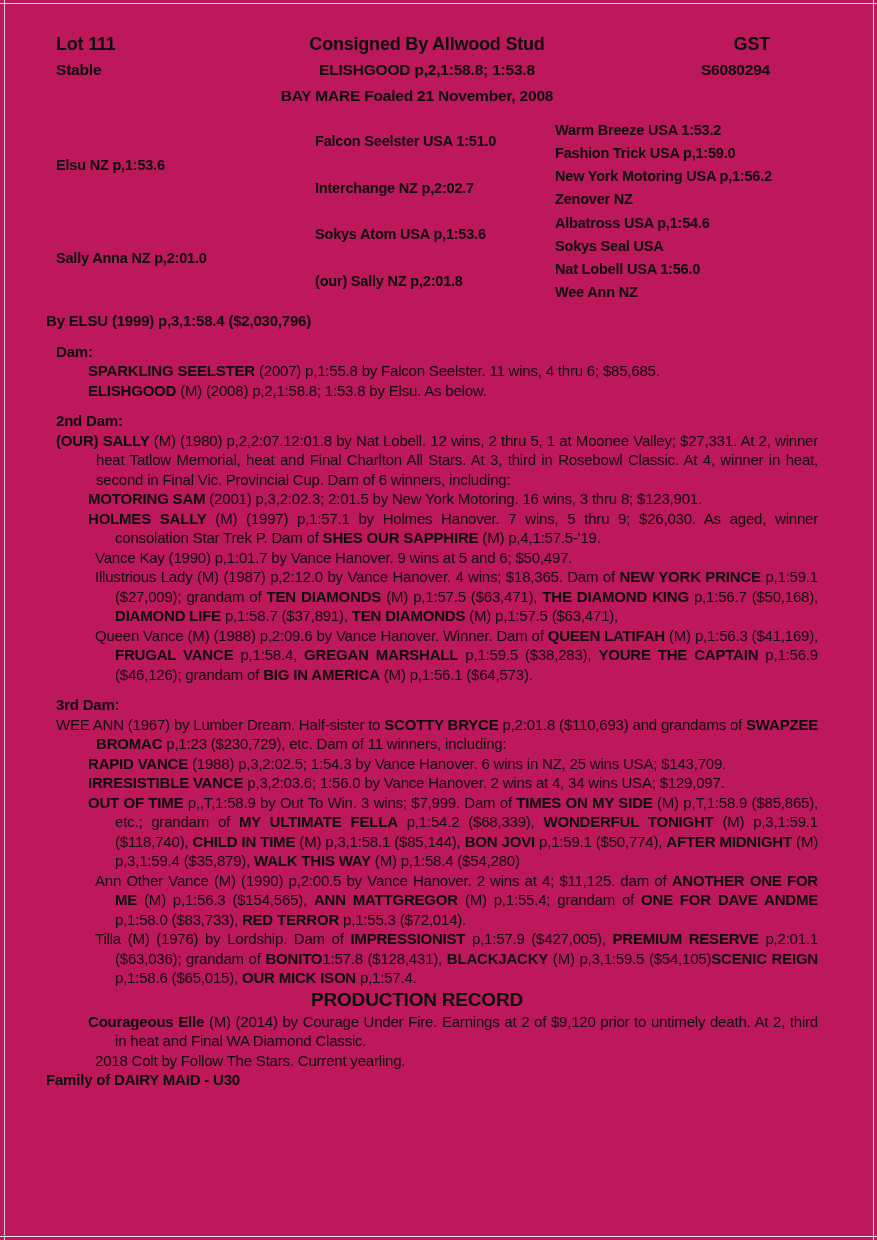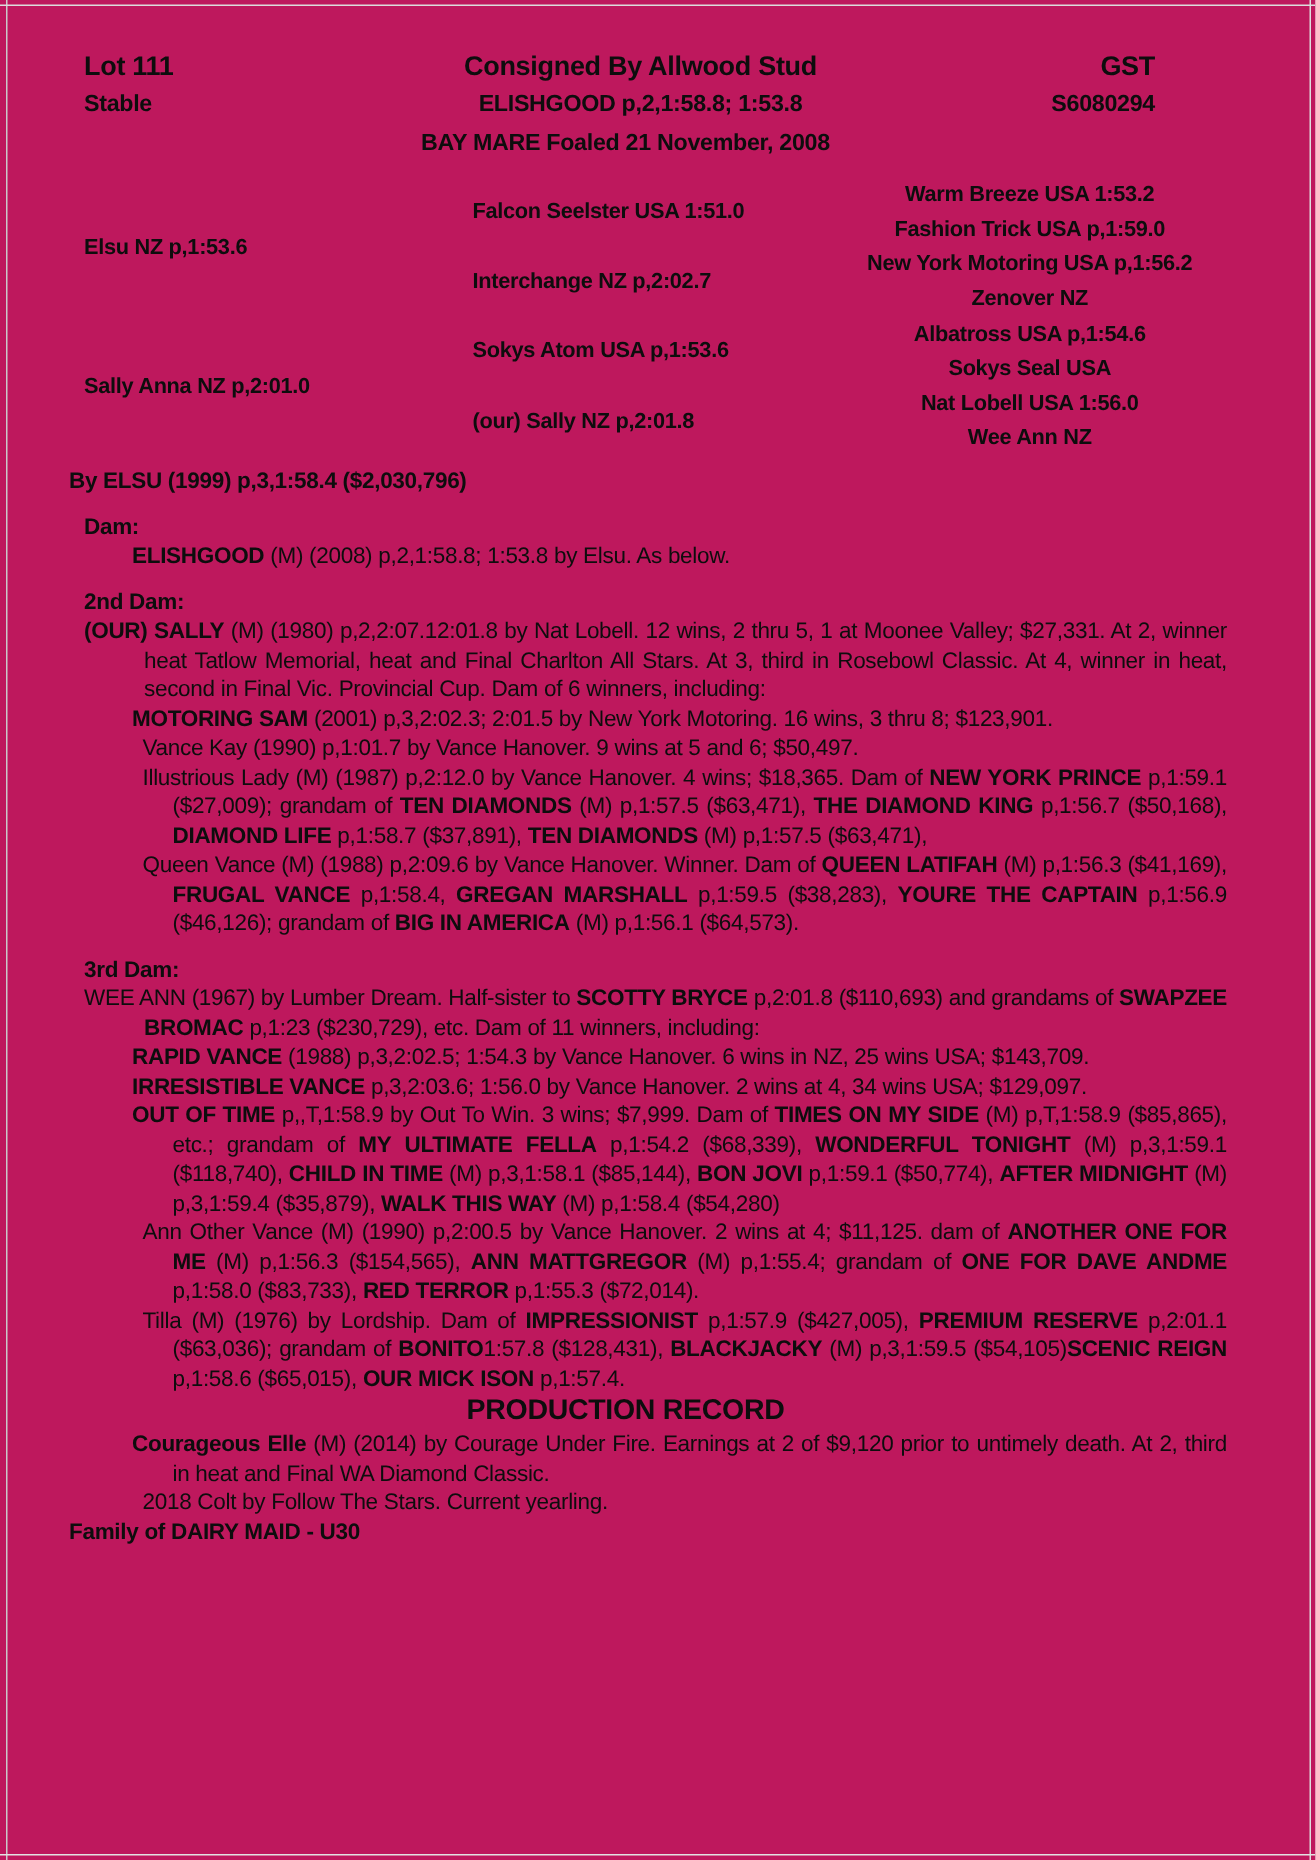--- a/index.html
+++ b/index.html
@@ -19,21 +19,21 @@
   .h-right{width:160px; text-align:right; padding-right:48px; box-sizing:border-box;}
   .hdr3{font-weight:700; font-size:15.5px; line-height:20px; text-align:center;
         padding-right:40px; margin-top:6px;}
 
   .pedigree{display:grid; grid-template-columns:259px 240px auto; margin-top:12px;
             font-weight:700; font-size:14.5px;}
   .ped-col{display:flex; flex-direction:column;}
   .ped-cell{display:flex; align-items:center;}
   .ped-col1 .ped-cell{height:93px;}
   .ped-col2 .ped-cell{height:46.5px;}
-  .ped-col3 .ped-cell{height:23.25px;justify-content:center;}
+  .ped-col3 .ped-cell{height:23.25px;}
 
   .body-text{font-size:15px; line-height:19.5px;}
   .by-line{font-weight:700; font-size:15px; line-height:19.5px; margin:7px 0 0 -10px;}
   .s-head{font-weight:700; font-size:15px; line-height:19.5px; margin-top:11px;}
   p.entry{margin:0; text-align:justify; font-size:15px; line-height:19.5px;}
   .p-main{padding-left:40px; text-indent:-40px;}
   .p-sub{padding-left:59px; text-indent:-27px;}
   .p-sub2{padding-left:59px; text-indent:-20px;}
   .b{font-weight:700;}
 
@@ -111,24 +111,26 @@
       <div class="ped-cell">
           <span>Wee Ann NZ</span>
         </div>
     </div>
   </div>
 
   <div class="by-line">By ELSU (1999) p,3,1:58.4 ($2,030,796)</div>
 
   <div id="sections" class="body-text">
       <div class="s-head">Dam:</div>
+      <p class="entry p-sub"><span class="b">SPARKLING SEELSTER</span><span> (2007) p,1:55.8 by Falcon Seelster. 11 wins, 4 thru 6; $85,685.</span></p>
       <p class="entry p-sub"><span class="b">ELISHGOOD</span><span> (M) (2008) p,2,1:58.8; 1:53.8 by Elsu. As below.</span></p>
       <div class="s-head">2nd Dam:</div>
       <p class="entry p-main"><span class="b">(OUR) SALLY</span><span> (M) (1980) p,2,2:07.12:01.8 by Nat Lobell. 12 wins, 2 thru 5, 1 at Moonee Valley; $27,331. At 2, winner heat Tatlow Memorial, heat and Final Charlton All Stars. At 3, third in Rosebowl Classic. At 4, winner in heat, second in Final Vic. Provincial Cup. Dam of 6 winners, including:</span></p>
       <p class="entry p-sub"><span class="b">MOTORING SAM</span><span> (2001) p,3,2:02.3; 2:01.5 by New York Motoring. 16 wins, 3 thru 8; $123,901.</span></p>
+      <p class="entry p-sub"><span class="b">HOLMES SALLY</span><span> (M) (1997) p,1:57.1 by Holmes Hanover. 7 wins, 5 thru 9; $26,030. As aged, winner consolation Star Trek P. Dam of </span><span class="b">SHES OUR SAPPHIRE</span><span> (M) p,4,1:57.5-'19.</span></p>
       <p class="entry p-sub2"><span>Vance Kay (1990) p,1:01.7 by Vance Hanover. 9 wins at 5 and 6; $50,497.</span></p>
       <p class="entry p-sub2"><span>Illustrious Lady (M) (1987) p,2:12.0 by Vance Hanover. 4 wins; $18,365. Dam of </span><span class="b">NEW YORK PRINCE</span><span> p,1:59.1 ($27,009); grandam of </span><span class="b">TEN DIAMONDS</span><span> (M) p,1:57.5 ($63,471), </span><span class="b">THE DIAMOND KING</span><span> p,1:56.7 ($50,168), </span><span class="b">DIAMOND LIFE</span><span> p,1:58.7 ($37,891), </span><span class="b">TEN DIAMONDS</span><span> (M) p,1:57.5 ($63,471),</span></p>
       <p class="entry p-sub2"><span>Queen Vance (M) (1988) p,2:09.6 by Vance Hanover. Winner. Dam of </span><span class="b">QUEEN LATIFAH</span><span> (M) p,1:56.3 ($41,169), </span><span class="b">FRUGAL VANCE</span><span> p,1:58.4, </span><span class="b">GREGAN MARSHALL</span><span> p,1:59.5 ($38,283), </span><span class="b">YOURE THE CAPTAIN</span><span> p,1:56.9 ($46,126); grandam of </span><span class="b">BIG IN AMERICA</span><span> (M) p,1:56.1 ($64,573).</span></p>
       <div class="s-head">3rd Dam:</div>
       <p class="entry p-main"><span>WEE ANN (1967) by Lumber Dream. Half-sister to </span><span class="b">SCOTTY BRYCE</span><span> p,2:01.8 ($110,693) and grandams of </span><span class="b">SWAPZEE BROMAC</span><span> p,1:23 ($230,729), etc. Dam of 11 winners, including:</span></p>
       <p class="entry p-sub"><span class="b">RAPID VANCE</span><span> (1988) p,3,2:02.5; 1:54.3 by Vance Hanover. 6 wins in NZ, 25 wins USA; $143,709.</span></p>
       <p class="entry p-sub"><span class="b">IRRESISTIBLE VANCE</span><span> p,3,2:03.6; 1:56.0 by Vance Hanover. 2 wins at 4, 34 wins USA; $129,097.</span></p>
       <p class="entry p-sub"><span class="b">OUT OF TIME</span><span> p,,T,1:58.9 by Out To Win. 3 wins; $7,999. Dam of </span><span class="b">TIMES ON MY SIDE</span><span> (M) p,T,1:58.9 ($85,865), etc.; grandam of </span><span class="b">MY ULTIMATE FELLA</span><span> p,1:54.2 ($68,339), </span><span class="b">WONDERFUL TONIGHT</span><span> (M) p,3,1:59.1 ($118,740), </span><span class="b">CHILD IN TIME</span><span> (M) p,3,1:58.1 ($85,144), </span><span class="b">BON JOVI</span><span> p,1:59.1 ($50,774), </span><span class="b">AFTER MIDNIGHT</span><span> (M) p,3,1:59.4 ($35,879), </span><span class="b">WALK THIS WAY</span><span> (M) p,1:58.4 ($54,280)</span></p>
       <p class="entry p-sub2"><span>Ann Other Vance (M) (1990) p,2:00.5 by Vance Hanover. 2 wins at 4; $11,125. dam of </span><span class="b">ANOTHER ONE FOR ME</span><span> (M) p,1:56.3 ($154,565), </span><span class="b">ANN MATTGREGOR</span><span> (M) p,1:55.4; grandam of </span><span class="b">ONE FOR DAVE ANDME</span><span> p,1:58.0 ($83,733), </span><span class="b">RED TERROR</span><span> p,1:55.3 ($72,014).</span></p>
       <p class="entry p-sub2"><span>Tilla (M) (1976) by Lordship. Dam of </span><span class="b">IMPRESSIONIST</span><span> p,1:57.9 ($427,005), </span><span class="b">PREMIUM RESERVE</span><span> p,2:01.1 ($63,036); grandam of </span><span class="b">BONITO</span><span>1:57.8 ($128,431), </span><span class="b">BLACKJACKY</span><span> (M) p,3,1:59.5 ($54,105)</span><span class="b">SCENIC REIGN</span><span> p,1:58.6 ($65,015), </span><span class="b">OUR MICK ISON</span><span> p,1:57.4.</span></p>

